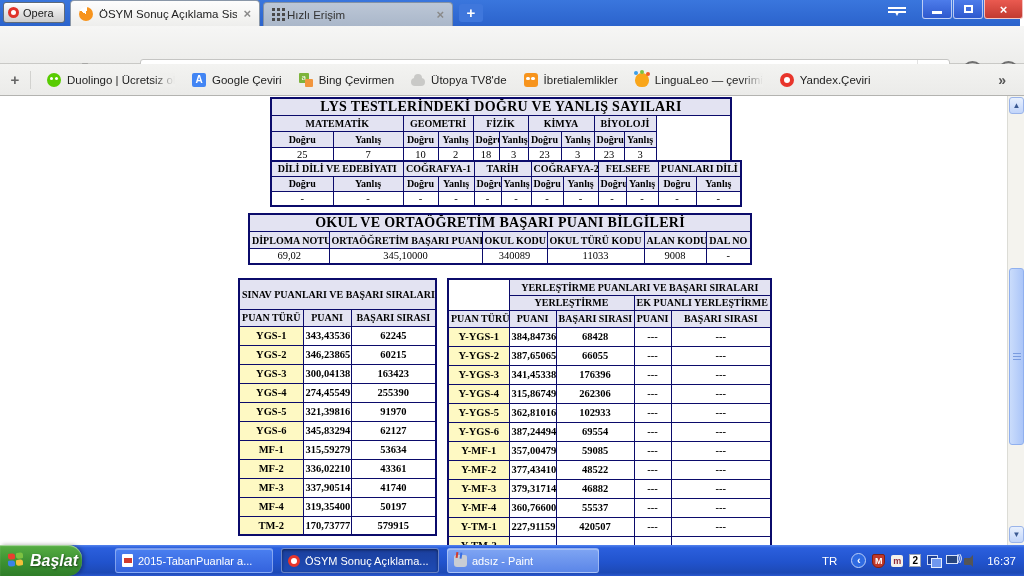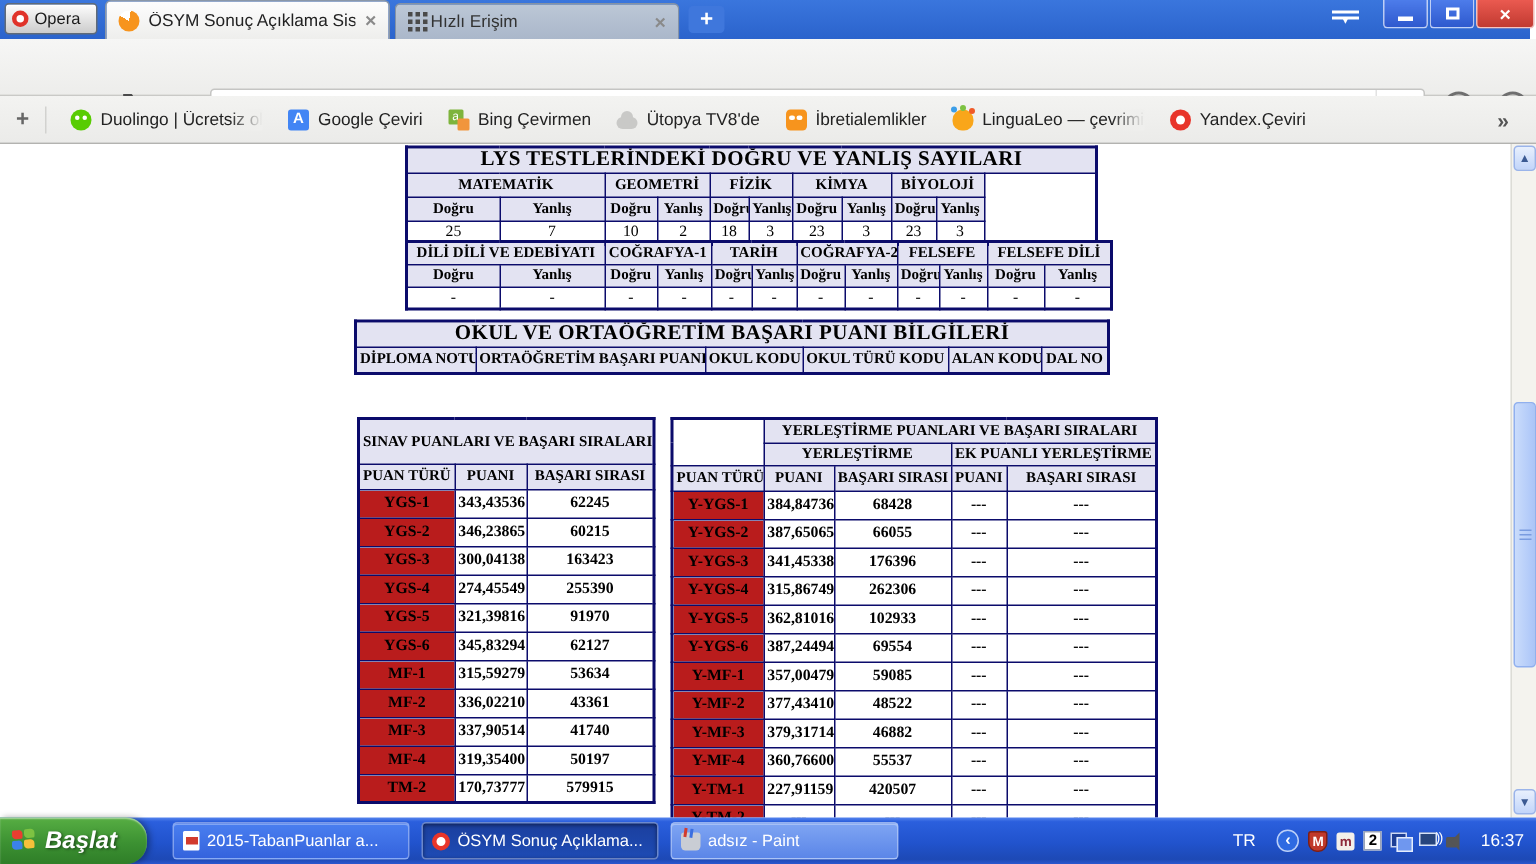--- a/index.html
+++ b/index.html
@@ -103,36 +103,36 @@
     font-family:"Liberation Serif", serif; color:#000; }
   table.t td { border:1px solid #0b0b6b; text-align:center; vertical-align:middle;
     padding:0 2px; overflow:hidden; white-space:nowrap; }
   table.t { border:2px solid #0b0b6b; }
   .lav { background:#e3e3f2; font-weight:bold; }
   .wht { background:#fff; }
   .tt  { font-size:14px; letter-spacing:.3px; }
   .hd  { font-size:10px; }
   .vl  { font-size:10.5px; font-weight:normal; }
   tbody.rows td { font-size:10.5px; font-weight:bold; height:19px; background:#fff; }
-  tbody.rows td:first-child { background:#b91c1c; }
+  tbody.rows td:first-child { background:#fef9c3; }
   .gapcell { background:#fff; }
 
   
   .sbar { position:absolute; right:0; top:96px; width:17px; height:449px; background:#f4f3ee; border-left:1px solid #dcdcd6; }
   .sbtn { position:absolute; left:1px; width:15px; height:17px; background:linear-gradient(#e8f0fd,#c2d5fa);
     border:1px solid #9ab4ea; border-radius:3px; color:#3b5a93; font-size:8px; text-align:center; line-height:15px; }
   .sthumb { position:absolute; left:1px; top:172px; width:15px; height:177px;
     background:linear-gradient(90deg,#cadcfb,#abc5f8); border:1px solid #90b0ef; border-radius:3px; }
   .sthumb::after { content:""; position:absolute; left:3px; top:84px; width:8px; height:1px;
     background:#7a9ce0; box-shadow:0 3px #7a9ce0, 0 6px #7a9ce0; }
 
   
   .taskbar { position:absolute; left:0; top:545px; width:1024px; height:31px;
     background:linear-gradient(#5584ee 0%, #2b5fdd 9%, #2153cd 55%, #1d49b5 90%, #2a57cf 100%); }
-  .start { position:absolute; left:0; top:0; height:31px; width:98px; border-radius:0 14px 14px 0;
+  .start { position:absolute; left:0; top:0; height:31px; width:82px; border-radius:0 14px 14px 0;
     background:linear-gradient(#57ae43 0%,#3c9132 55%,#2f7e28 100%);
     box-shadow:inset 0 1px 1px rgba(255,255,255,.5), 2px 0 4px rgba(0,0,0,.35);
     display:flex; align-items:center; gap:6px; padding-left:8px;
     color:#fff; font-size:16px; font-style:italic; font-weight:bold; text-shadow:1px 1px 2px rgba(0,0,0,.5); }
   .winflag { width:16px; height:15px; display:grid; grid-template-columns:7px 7px; grid-template-rows:6px 6px;
     gap:1px; transform:skewY(-6deg); }
   .winflag i { border-radius:1px 3px 1px 3px; }
   .wf1{background:#ea3e30;} .wf2{background:#7dc242;} .wf3{background:#3b82e8;} .wf4{background:#f5c03a;}
   .task { position:absolute; top:3px; height:25px; border-radius:3px; display:flex; align-items:center; gap:5px;
     padding:0 6px; color:#fff; font-size:11px; white-space:nowrap; overflow:hidden;
@@ -325,21 +325,21 @@
           <col style="width:38px">
           <col style="width:45px">
         </colgroup>
       <tbody>
           <tr style="height:15px">
         <td class="lav hd" colspan="2">DİLİ DİLİ VE EDEBİYATI</td>
         <td class="lav hd" colspan="2">COĞRAFYA-1</td>
         <td class="lav hd" colspan="2">TARİH</td>
         <td class="lav hd" colspan="2">COĞRAFYA-2</td>
         <td class="lav hd" colspan="2">FELSEFE</td>
-        <td class="lav hd" colspan="2">FELSEFE DİLİ</td>
+        <td class="lav hd" colspan="2">PUANLARI DİLİ</td>
       </tr>
       <tr style="height:15px">
             <td class="lav hd">Doğru</td>
             <td class="lav hd">Yanlış</td>
             <td class="lav hd">Doğru</td>
             <td class="lav hd">Yanlış</td>
             <td class="lav hd">Doğru</td>
             <td class="lav hd">Yanlış</td>
             <td class="lav hd">Doğru</td>
             <td class="lav hd">Yanlış</td>
@@ -358,40 +358,48 @@
             <td class="wht vl">-</td>
             <td class="wht vl">-</td>
             <td class="wht vl">-</td>
             <td class="wht vl">-</td>
             <td class="wht vl">-</td>
             <td class="wht vl">-</td>
           </tr>
     </tbody>
       </table>
 
-    <table class="t" style="left:236px; top:117px; width:502px;">
+    <table class="t" style="left:248px; top:117px; width:502px;">
       <colgroup>
           <col style="width:80px">
           <col style="width:153px">
           <col style="width:65px">
           <col style="width:97px">
           <col style="width:62px">
           <col style="width:45px">
         </colgroup>
       <tbody>
           <tr style="height:16px">
             <td class="lav tt" colspan="6">OKUL VE ORTAÖĞRETİM BAŞARI PUANI BİLGİLERİ</td>
           </tr>
       <tr style="height:17px">
             <td class="lav hd">DİPLOMA NOTU</td>
             <td class="lav hd">ORTAÖĞRETİM BAŞARI PUANI</td>
             <td class="lav hd">OKUL KODU</td>
             <td class="lav hd">OKUL TÜRÜ KODU</td>
             <td class="lav hd">ALAN KODU</td>
             <td class="lav hd">DAL NO</td>
+          </tr>
+      <tr style="height:15px">
+            <td class="wht vl">69,02</td>
+            <td class="wht vl">345,10000</td>
+            <td class="wht vl">340089</td>
+            <td class="wht vl">11033</td>
+            <td class="wht vl">9008</td>
+            <td class="wht vl">-</td>
           </tr>
     </tbody>
       </table>
 
     <table class="t" style="left:238px; top:182px; width:197px;">
       <colgroup>
           <col style="width:64px">
           <col style="width:48px">
           <col style="width:85px">
         </colgroup>

